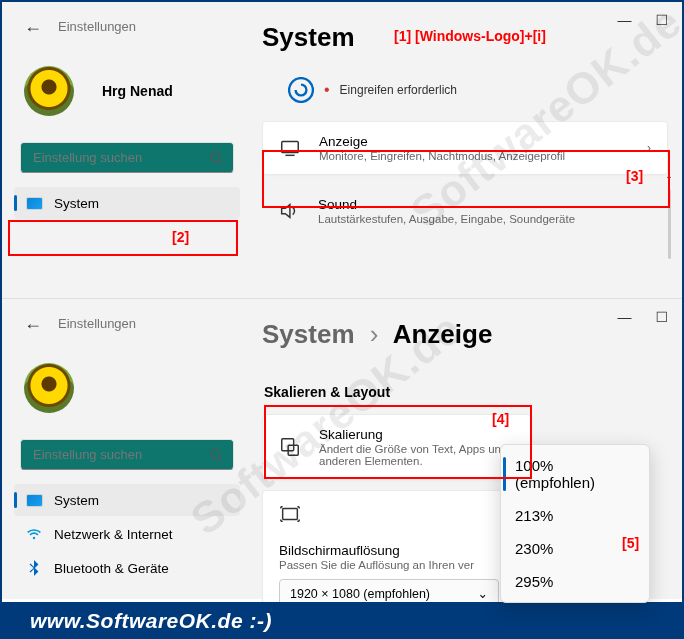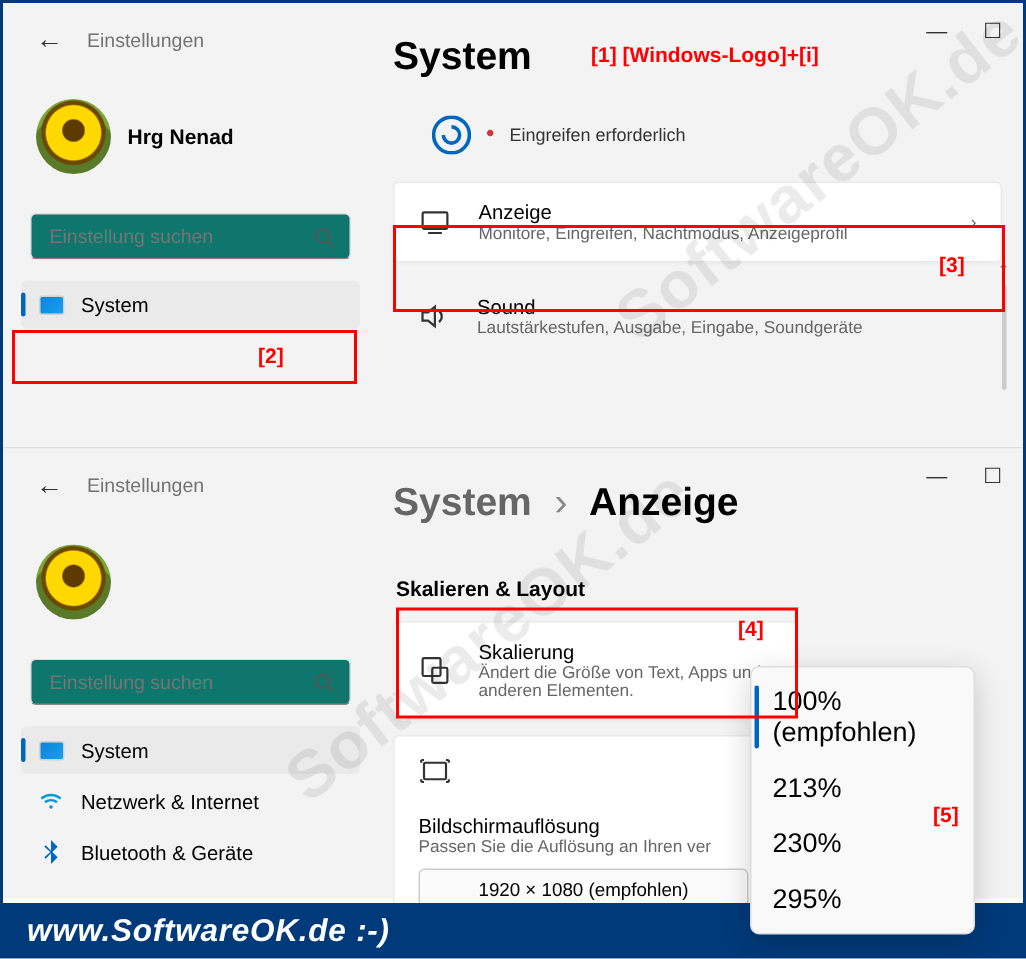--- a/index.html
+++ b/index.html
@@ -8,21 +8,21 @@
 .panel { background: #f3f3f3; position: relative; }
 .panel-top { height: 297px; border-bottom: 1px solid #ddd; }
 .panel-bottom { height: 300px; }
 
 .header { display: flex; align-items: center; gap: 16px; padding: 14px 20px 8px 22px; }
 .back { font-size: 18px; color: #333; cursor: pointer; }
 .hdr-label { font-size: 13px; color: #737373; }
 .winctrl { position: absolute; top: 10px; right: 14px; display: flex; gap: 24px; color: #333; font-size: 14px; }
 
 .left { position: absolute; left: 0; top: 48px; width: 250px; padding: 0 12px; }
-.user { display: flex; align-items: center; gap: 11px; margin: 16px 0 26px 10px; }
+.user { display: flex; align-items: center; gap: 28px; margin: 16px 0 26px 10px; }
 .avatar { width: 50px; height: 50px; border-radius: 50%; background: radial-gradient(circle at 50% 45%, #ffd800 0 18px, #6b4a00 19px 21px, transparent 22px), radial-gradient(circle at 50% 80%, #5a7a2a 0 30px, transparent 31px), #7aa83a; position: relative; overflow: hidden; }
 .avatar::before { content:""; position:absolute; inset:0; background: radial-gradient(circle at 50% 42%, #5d3b00 0 7px, transparent 8px); }
 .username { font-size: 14px; font-weight: 600; }
 
 .search { margin: 0 6px 14px 6px; background: #0f766e; border: 1px solid #e0e0e0; border-radius: 4px; display: flex; align-items: center; padding: 7px 12px; box-shadow: 0 0 0 1px rgba(0,0,0,.02) inset; border-bottom: 1.5px solid #888; }
 .search input { flex: 1; border: none; outline: none; font-size: 13px; background: transparent; }
 .search-icon { font-size: 14px; color: #555; }
 
 .nav { display: flex; flex-direction: column; gap: 2px; }
 .nav-item { display: flex; align-items: center; gap: 12px; padding: 8px 12px; border-radius: 4px; font-size: 13.5px; cursor: pointer; position: relative; }
@@ -47,32 +47,32 @@
 
 .card { background: #fff; border: 1px solid #eaeaea; border-radius: 4px; padding: 12px 16px; display: flex; align-items: center; gap: 18px; margin-bottom: 10px; box-shadow: 0 1px 2px rgba(0,0,0,.03); cursor: pointer; position: relative; }
 .card-icon { width: 22px; height: 22px; display:flex; align-items:center; justify-content:center; color:#333; font-size:18px; }
 .card-body { flex: 1; }
 .card-title { font-size: 13.5px; }
 .card-sub { font-size: 11.5px; color: #666; margin-top: 1px; }
 .chev { font-size: 12px; color: #666; }
 
 .section-head { font-size: 14px; font-weight: 600; margin: 34px 0 14px 2px; }
 
-.select-box { border: 1px solid #ccc; border-radius: 4px; padding: 6px 10px; font-size: 12.5px; display: flex; align-items: center; justify-content: space-between; background: #fbfbfb; margin-top: 8px; width: 220px; flex-direction: column; }
+.select-box { border: 1px solid #ccc; border-radius: 4px; padding: 6px 10px; font-size: 12.5px; display: flex; align-items: center; justify-content: space-between; background: #fbfbfb; margin-top: 8px; width: 220px; }
 
 .dropdown { position: absolute; right: 18px; top: 125px; width: 150px; background: #f9f9f9; border: 1px solid #ddd; border-radius: 6px; box-shadow: 0 6px 20px rgba(0,0,0,.18); padding: 4px 0; z-index: 30; }
-.dd-item { padding: 8px 14px; font-size: 18px; cursor: pointer; position: relative; }
+.dd-item { padding: 8px 14px; font-size: 15px; cursor: pointer; position: relative; }
 .dd-item.sel::before { content:""; position:absolute; left:2px; top:8px; bottom:8px; width:3px; background:#0067c0; border-radius:2px; }
 
 .annot { position: absolute; color: #f00; font-weight: 700; font-size: 14px; z-index: 50; pointer-events: none; font-family: Arial, sans-serif; }
 .annot-box { position: absolute; border: 2.5px solid #f00; z-index: 49; pointer-events: none; }
 
 .wm { position: absolute; color: rgba(0,0,0,.08); font-size: 44px; font-weight: 700; transform: rotate(-38deg); z-index: 40; pointer-events: none; letter-spacing: 1px; font-family: Arial, sans-serif; }
 
-.footer { position: absolute; left: 0; right: 0; bottom: 0; height: 37px; background: #003a7a; color: #fff; font-size: 21px; font-weight: 700; display: flex; align-items: center; padding-left: 18px; font-family: Arial, sans-serif; font-style: italic; letter-spacing: 0.5px; }
+.footer { position: absolute; left: 0; right: 0; bottom: 0; height: 37px; background: #003a7a; color: #fff; font-size: 21px; font-weight: 700; display: flex; align-items: center; padding-left: 30px; font-family: Arial, sans-serif; font-style: italic; letter-spacing: 0.5px; }
 
 svg { display: block; }
 </style>
 </head>
 <body>
 
 <div class="outer">
 
 <div class="panel panel-top">
   <div class="header">

